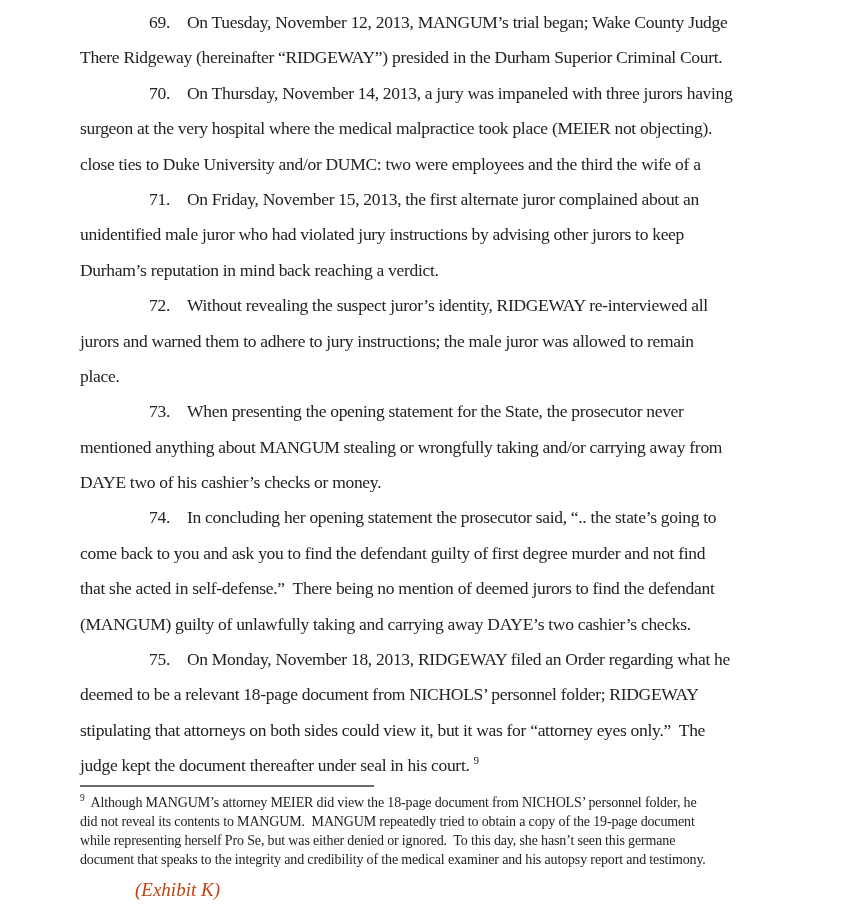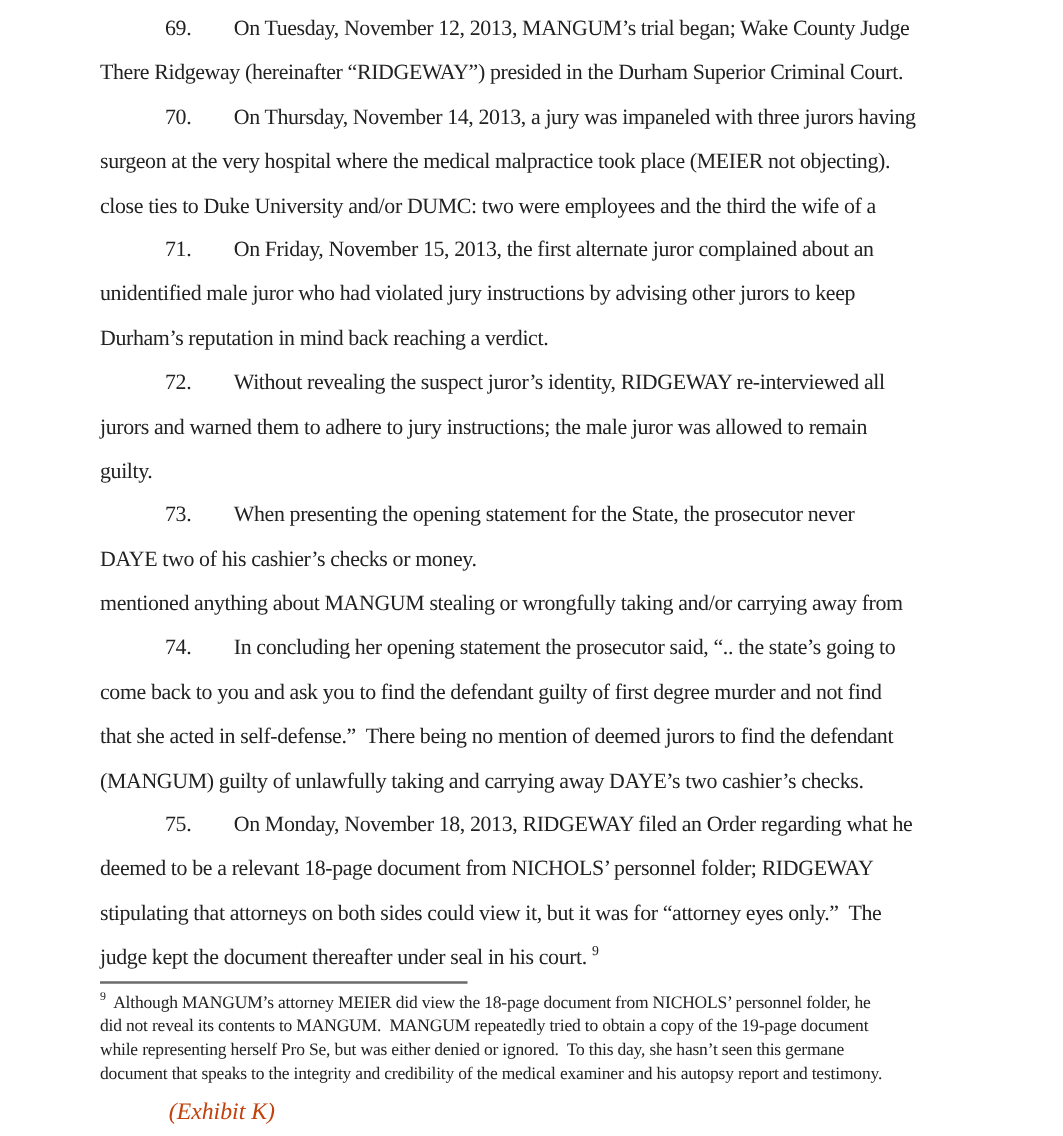--- a/index.html
+++ b/index.html
@@ -23,20 +23,21 @@
     height: 35.4px;
     line-height: 35.4px;
     font-size: 17.5px;
     letter-spacing: -0.3px;
     white-space: pre;
   }
   .pnum {
     display: inline-block;
     width: 55px;
     margin-left: 52px;
+    text-align: center;
   }
   .fnref {
     font-size: 11px;
     letter-spacing: 0;
     vertical-align: super;
     line-height: 0;
   }
   .footnote-sep {
     margin: 1px 0 0 80px;
     width: 294px;
@@ -88,27 +89,27 @@
 
     <div>
       <div class="line"><span class="pnum">71.</span><span>On Friday, November 15, 2013, the first alternate juror complained about an</span></div>
       <div class="line">unidentified male juror who had violated jury instructions by advising other jurors to keep</div>
       <div class="line">Durham’s reputation in mind back reaching a verdict.</div>
     </div>
 
     <div>
       <div class="line"><span class="pnum">72.</span><span>Without revealing the suspect juror’s identity, RIDGEWAY re-interviewed all</span></div>
       <div class="line">jurors and warned them to adhere to jury instructions; the male juror was allowed to remain</div>
-      <div class="line">guilty.</div>
+      <div class="line">place.</div>
     </div>
 
     <div>
       <div class="line"><span class="pnum">73.</span><span>When presenting the opening statement for the State, the prosecutor never</span></div>
+      <div class="line">mentioned anything about MANGUM stealing or wrongfully taking and/or carrying away from</div>
       <div class="line">DAYE two of his cashier’s checks or money.</div>
-      <div class="line">mentioned anything about MANGUM stealing or wrongfully taking and/or carrying away from</div>
     </div>
 
     <div>
       <div class="line"><span class="pnum">74.</span><span>In concluding her opening statement the prosecutor said, “.. the state’s going to</span></div>
       <div class="line">come back to you and ask you to find the defendant guilty of first degree murder and not find</div>
       <div class="line">that she acted in self-defense.”  There being no mention of deemed jurors to find the defendant</div>
       <div class="line">(MANGUM) guilty of unlawfully taking and carrying away DAYE’s two cashier’s checks.</div>
     </div>
 
     <div>

